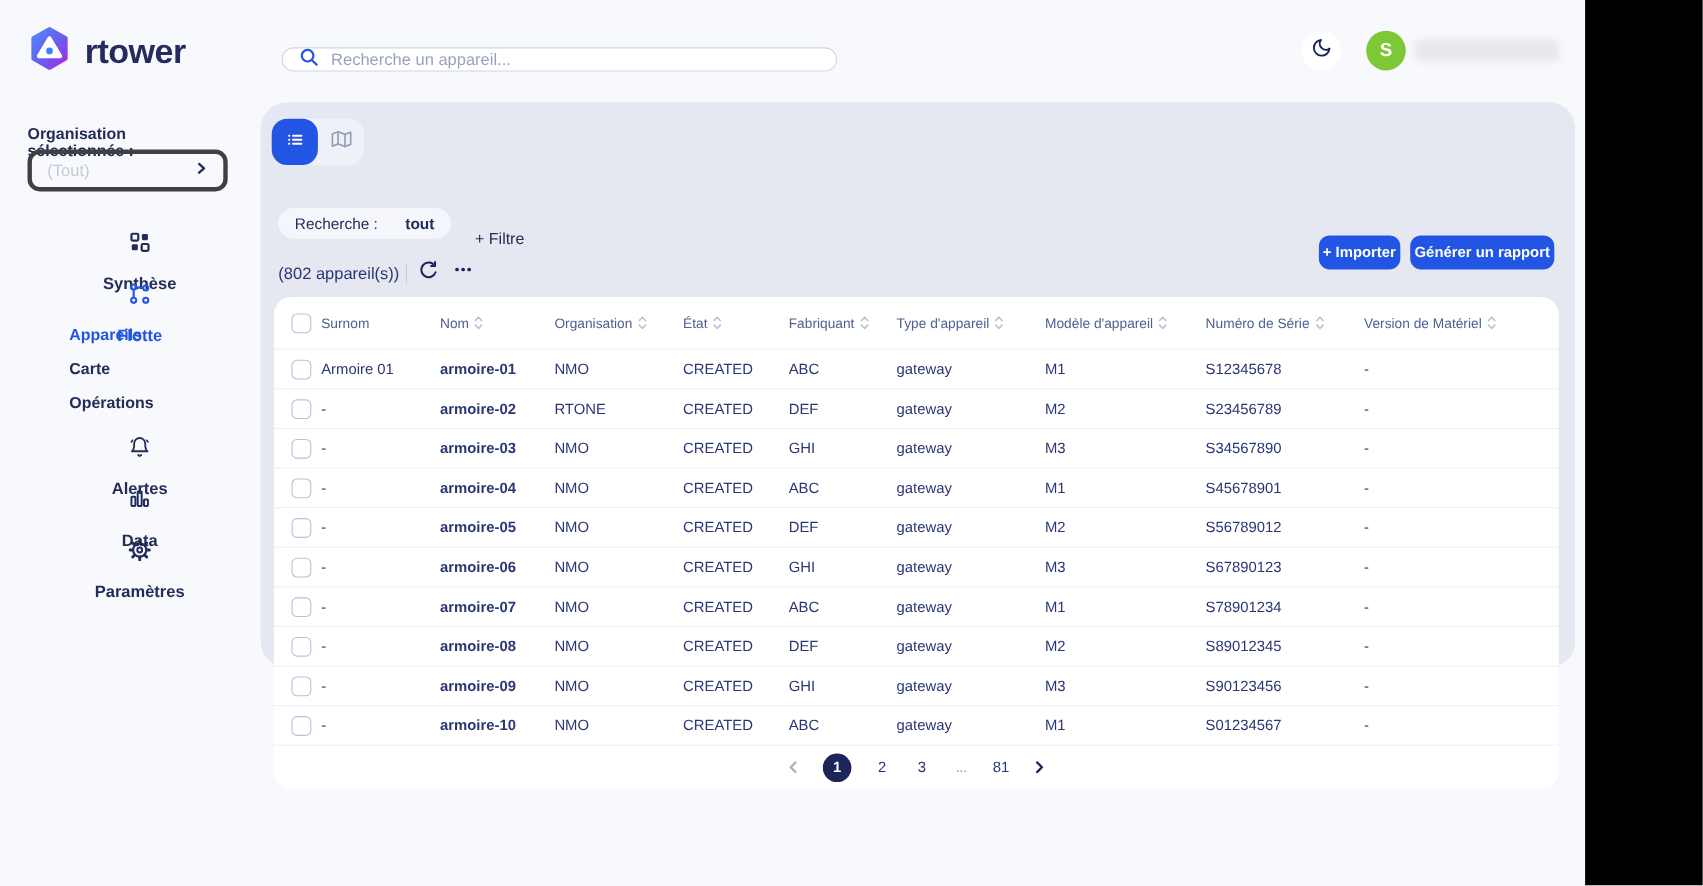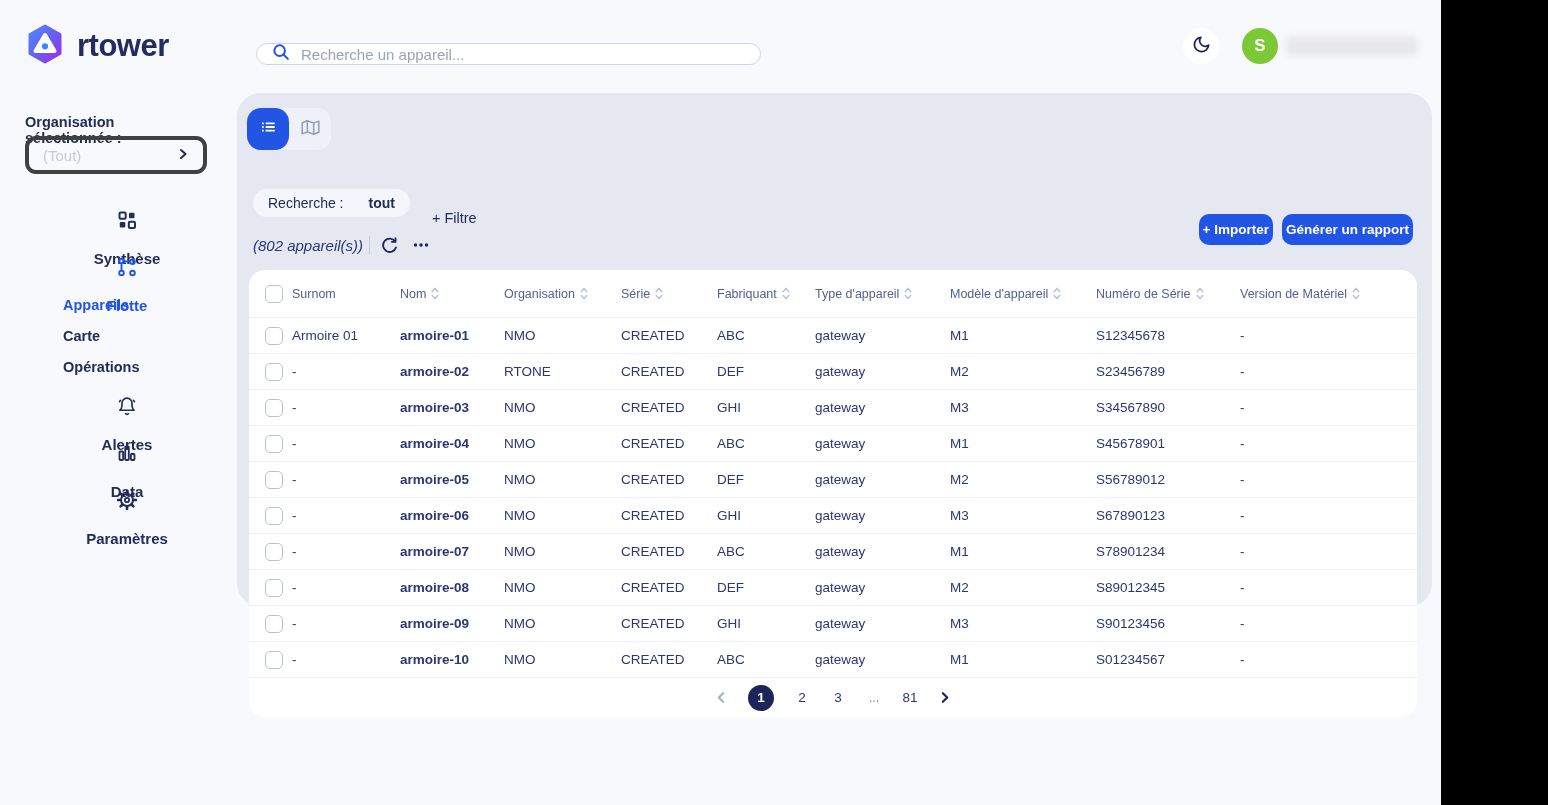--- a/index.html
+++ b/index.html
@@ -63,21 +63,21 @@
   }
   .vt-btn { width:42px; height:42px; border-radius:14px; display:flex; align-items:center; justify-content:center; cursor:pointer; }
   .vt-btn.active { background:var(--accent,#2355e4); }
   .chip-row { position:absolute; left:16px; top:87px; display:flex; align-items:center; gap:22px; }
   .chip {
     background:#f4f6fb; border-radius:15px; height:28px; padding:0 15px;
     display:flex; align-items:center; font-size:14px; color:#222c57; cursor:pointer; gap:4px;
   }
   .chip b { font-weight:bold;padding-left:21px; }
   .add-filter { font-size:14.5px; color:#222c57; cursor:pointer;margin-top:30px; }
-  .count-row { position:absolute; left:16px; top:139px; display:flex; align-items:center; gap:6px;font-style:italic; }
+  .count-row { position:absolute; left:16px; top:139px; display:flex; align-items:flex-end; gap:6px; }
   .count { font-size:15px; color:#2b3674; }
   .vdiv { width:1px; height:18px; background:#c7cddd; }
   .icon-btn { width:26px; height:26px; display:flex; align-items:center; justify-content:center; cursor:pointer; }
   .actions { position:absolute; right:19px; top:121px; display:flex; gap:9px; }
   .btn {
     background:var(--accent,#2355e4); color:#fff; font-weight:bold; font-size:13.5px;
     height:31px; padding:0 4px; border:none; border-radius:10px; cursor:pointer;
     display:flex; align-items:center; font-family:inherit;
   }
 
@@ -321,21 +321,21 @@
         <div class="th sortable">
           <span>Organisation</span>
           <span class="sort-ico">
             <svg width="8" height="13" viewBox="0 0 8 13" fill="none">
   <path d="M1.2 4.4 4 1.4 6.8 4.4" stroke="#b9c2d8" stroke-width="1.5" stroke-linecap="round" stroke-linejoin="round"></path>
   <path d="M1.2 8.6 4 11.6 6.8 8.6" stroke="#b9c2d8" stroke-width="1.5" stroke-linecap="round" stroke-linejoin="round"></path>
             </svg>
           </span>
         </div>
         <div class="th sortable">
-          <span>Série</span>
+          <span>État</span>
           <span class="sort-ico">
             <svg width="8" height="13" viewBox="0 0 8 13" fill="none">
   <path d="M1.2 4.4 4 1.4 6.8 4.4" stroke="#b9c2d8" stroke-width="1.5" stroke-linecap="round" stroke-linejoin="round"></path>
   <path d="M1.2 8.6 4 11.6 6.8 8.6" stroke="#b9c2d8" stroke-width="1.5" stroke-linecap="round" stroke-linejoin="round"></path>
             </svg>
           </span>
         </div>
         <div class="th sortable">
           <span>Fabriquant</span>
           <span class="sort-ico">

